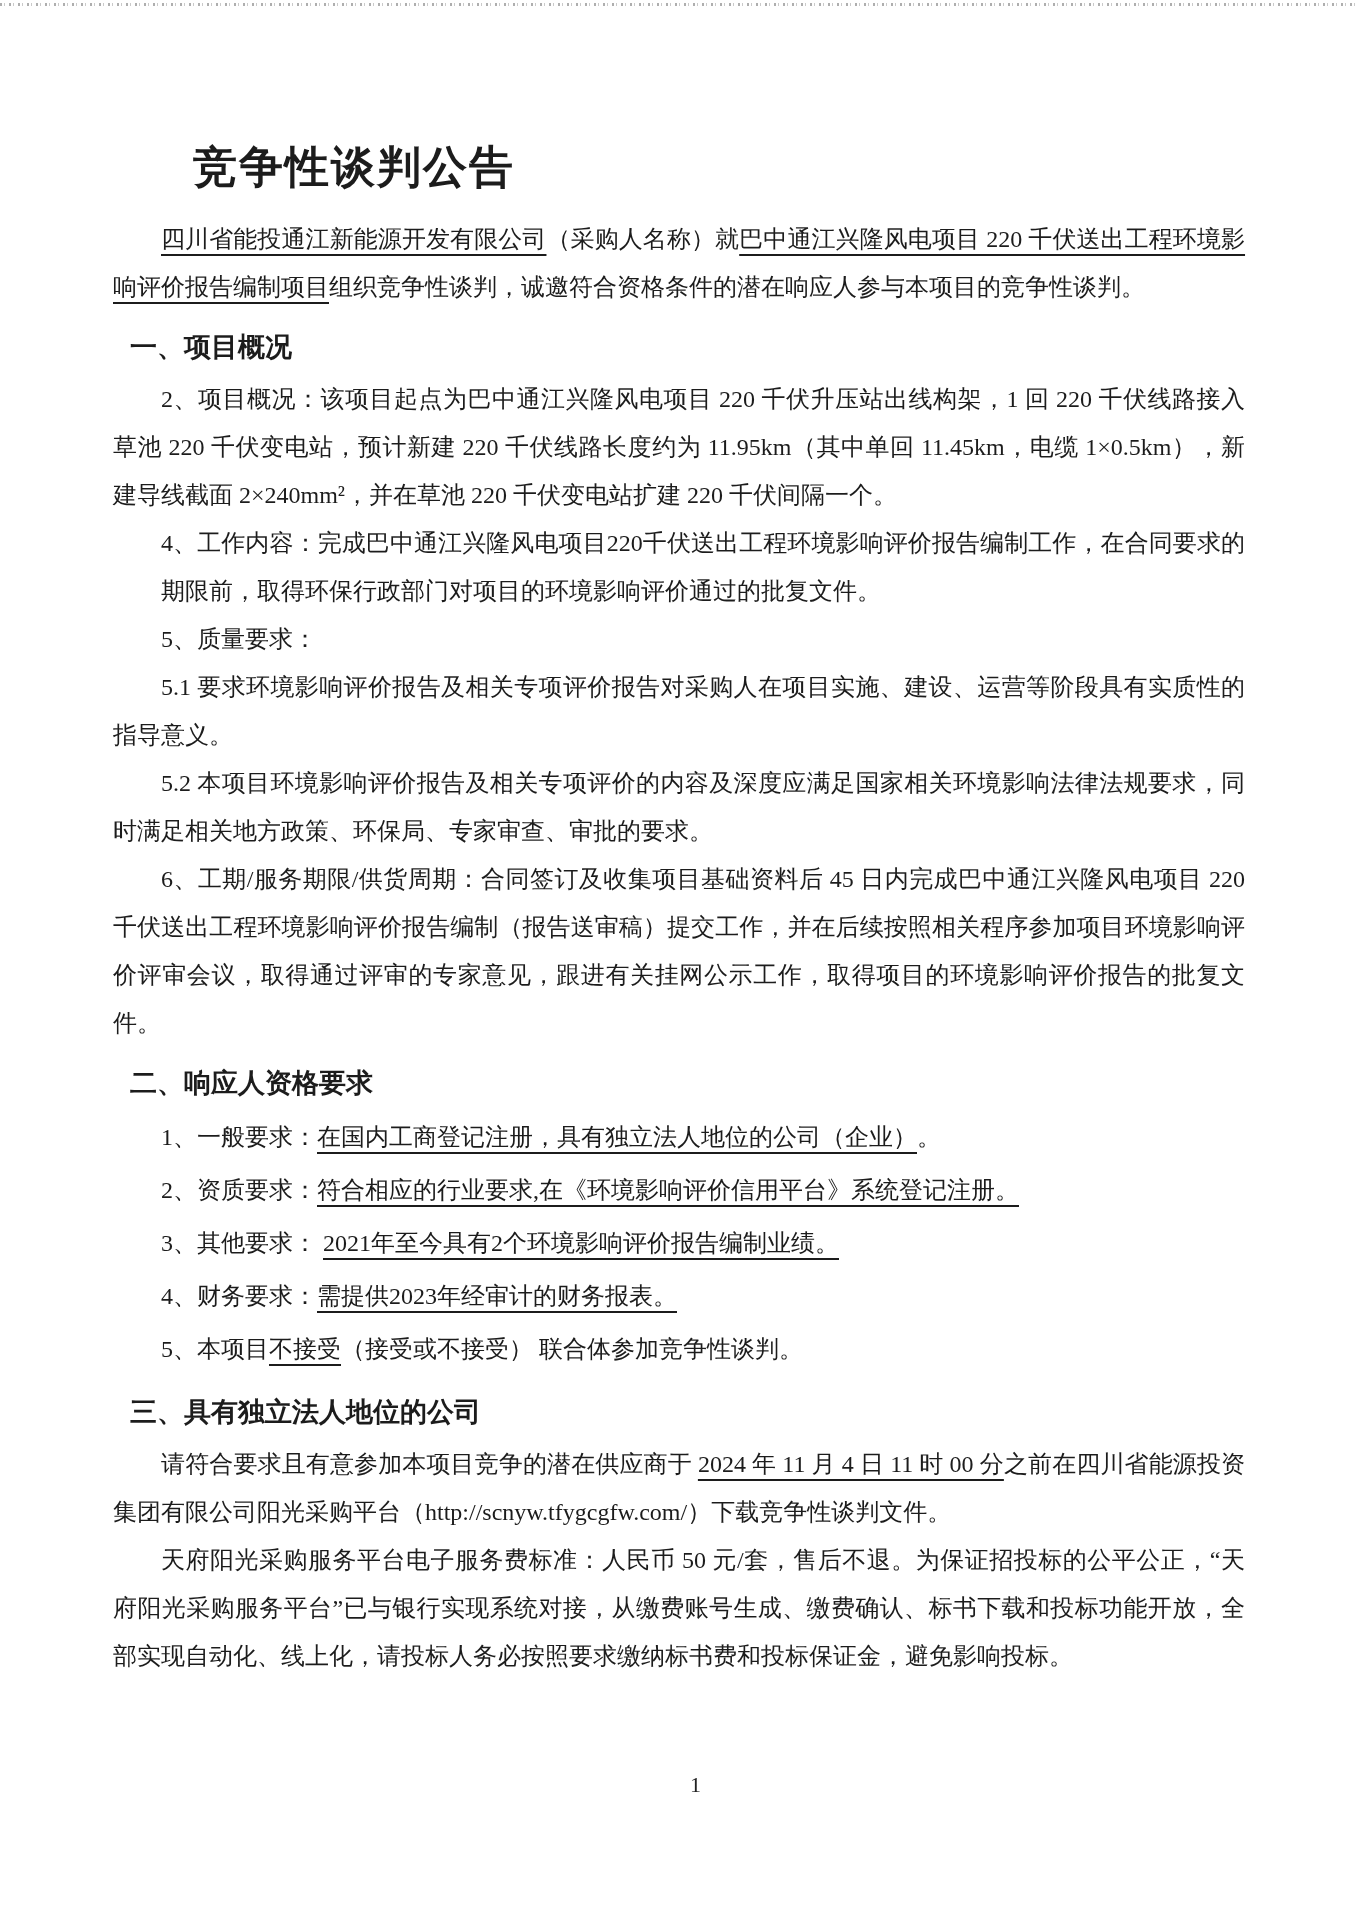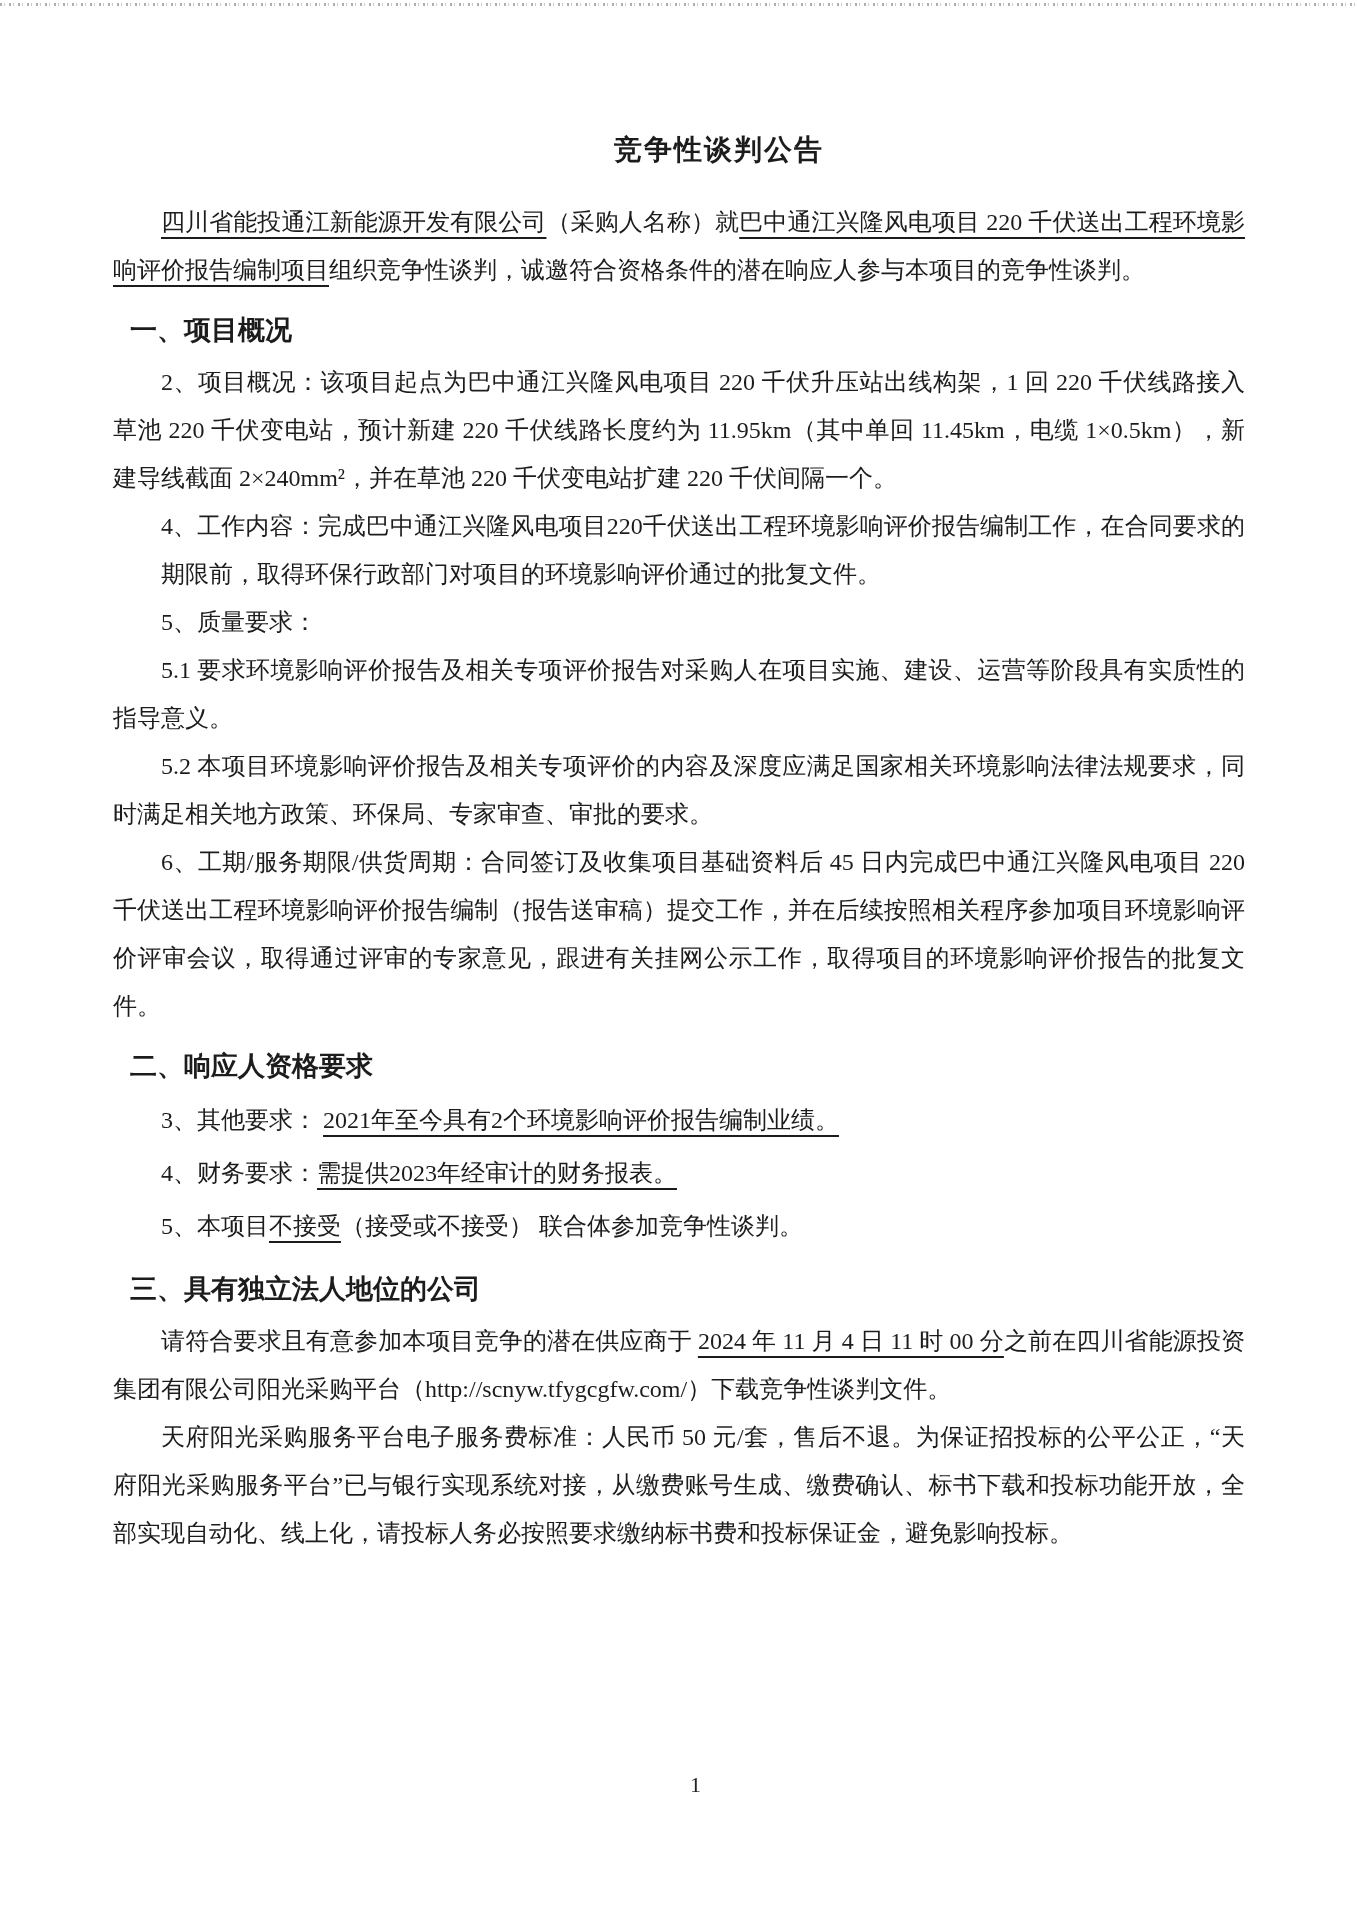--- a/index.html
+++ b/index.html
@@ -31,25 +31,24 @@
   }
   .content {
     position: absolute;
     left: 113px;
     top: 128px;
     width: 1132px;
   }
   .doc-title {
     font-family: "Liberation Sans", "DejaVu Sans", sans-serif;
     font-weight: bold;
-    font-size: 28px;
+    font-size: 44px;
     line-height: 44px;
-    text-align: center;
     padding-left: 80px;
-    margin: 0 0 26px 0;
+    margin: 17px 0 26px 0;
     letter-spacing: 2px;
   }
   .para {
     font-size: 24px;
     line-height: 48px;
     text-align: justify;
     margin: 0;
   }
   .indent {
     text-indent: 2em;
@@ -101,21 +100,23 @@
 
     <p class="para indent">2、项目概况：该项目起点为巴中通江兴隆风电项目 220 千伏升压站出线构架，1 回 220 千伏线路接入草池 220 千伏变电站，预计新建 220 千伏线路长度约为 11.95km（其中单回 11.45km，电缆 1×0.5km），新建导线截面 2×240mm²，并在草池 220 千伏变电站扩建 220 千伏间隔一个。</p>
     <p class="para block-indent">4、工作内容：完成巴中通江兴隆风电项目220千伏送出工程环境影响评价报告编制工作，在合同要求的期限前，取得环保行政部门对项目的环境影响评价通过的批复文件。</p>
     <p class="para indent">5、质量要求：</p>
     <p class="para indent">5.1 要求环境影响评价报告及相关专项评价报告对采购人在项目实施、建设、运营等阶段具有实质性的指导意义。</p>
     <p class="para indent">5.2 本项目环境影响评价报告及相关专项评价的内容及深度应满足国家相关环境影响法律法规要求，同时满足相关地方政策、环保局、专家审查、审批的要求。</p>
     <p class="para indent">6、工期/服务期限/供货周期：合同签订及收集项目基础资料后 45 日内完成巴中通江兴隆风电项目 220 千伏送出工程环境影响评价报告编制（报告送审稿）提交工作，并在后续按照相关程序参加项目环境影响评价评审会议，取得通过评审的专家意见，跟进有关挂网公示工作，取得项目的环境影响评价报告的批复文件。</p>
 
     <h2 class="heading">二、响应人资格要求</h2>
 
+    <p class="para indent s2-item"><span>1、一般要求：</span><span class="u">在国内工商登记注册，具有独立法人地位的公司（企业）</span><span>。</span></p>
 
+    <p class="para indent s2-item"><span>2、资质要求：</span><span class="u">符合相应的行业要求,在《环境影响评价信用平台》系统登记注册。</span><span></span></p>
 
     <p class="para indent s2-item"><span>3、其他要求： </span><span class="u">2021年至今具有2个环境影响评价报告编制业绩。</span><span></span></p>
 
     <p class="para indent s2-item"><span>4、财务要求：</span><span class="u">需提供2023年经审计的财务报表。</span><span></span></p>
 
     <p class="para indent s2-item"><span>5、本项目</span><span class="u">不接受</span><span>（接受或不接受） 联合体参加竞争性谈判。</span></p>
 
     <h2 class="heading">三、具有独立法人地位的公司</h2>
 
     <p class="para indent"><span>请符合要求且有意参加本项目竞争的潜在供应商于 </span><span class="u">2024 年 11 月 4 日 11 时 00 分</span><span>之前在四川省能源投资集团有限公司阳光采购平台（http://scnyw.tfygcgfw.com/）下载竞争性谈判文件。</span></p>

